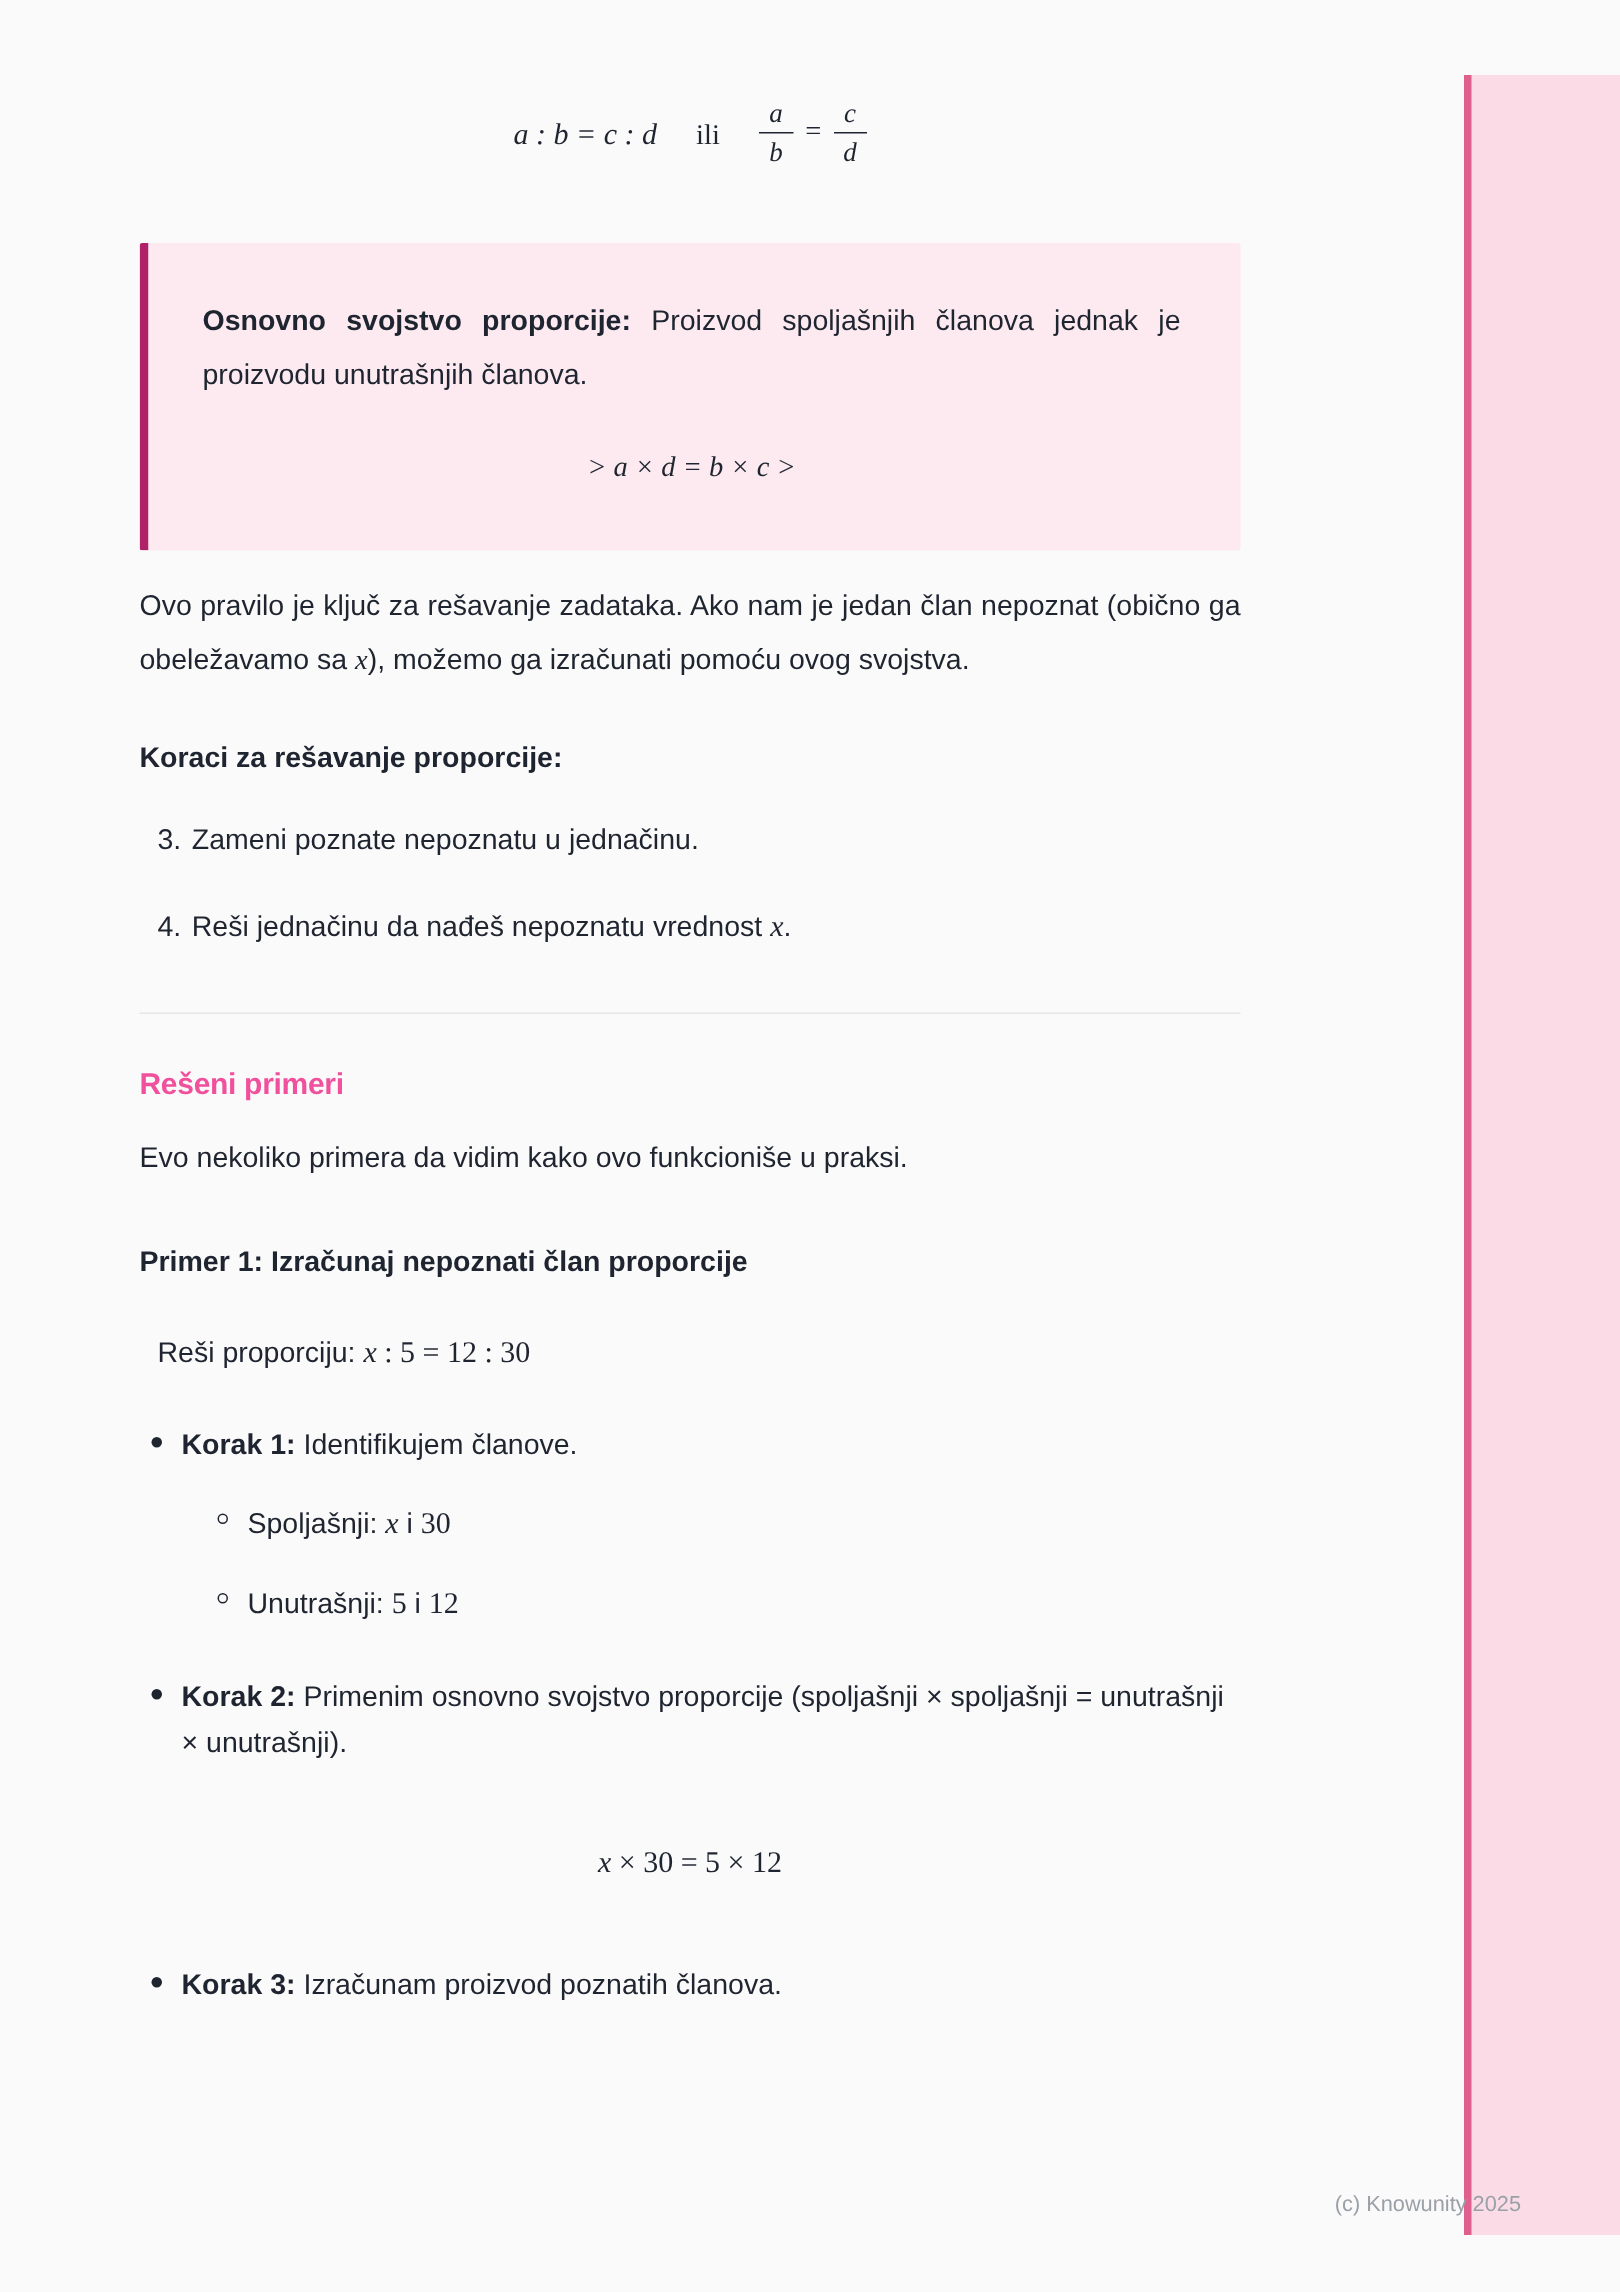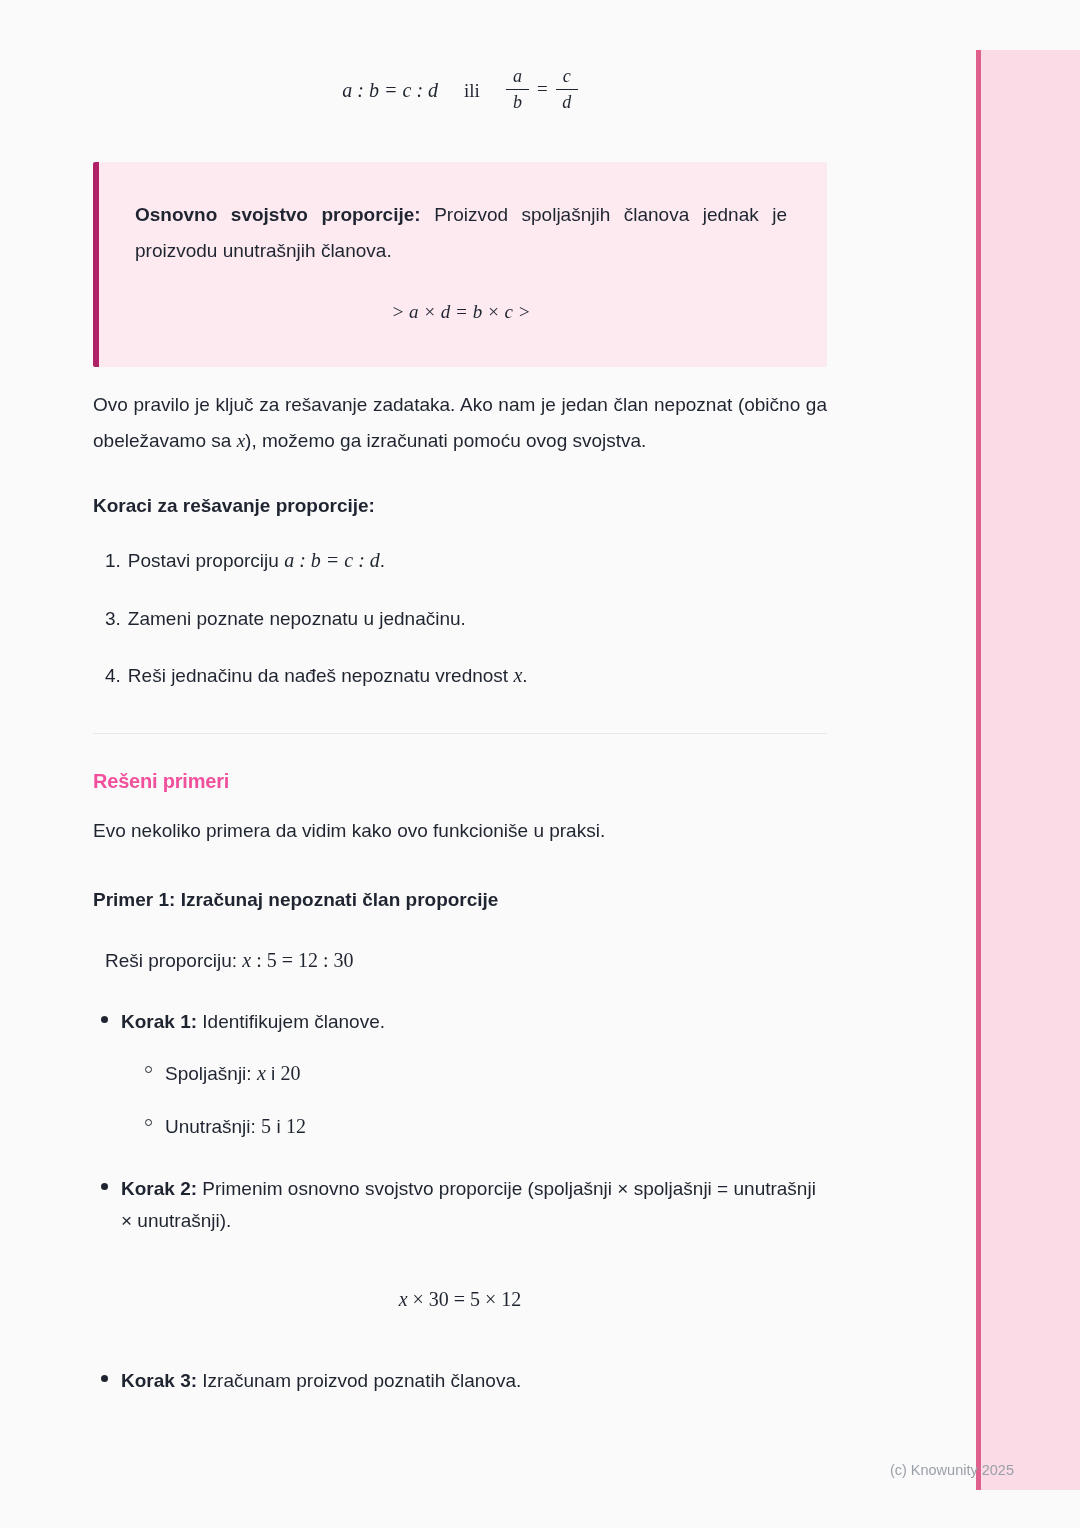--- a/index.html
+++ b/index.html
@@ -184,23 +184,20 @@
       <p class="callout-text"><strong>Osnovno svojstvo proporcije:</strong><span> Proizvod spoljašnjih članova jednak je proizvodu unutrašnjih članova.</span></p>
       <div class="callout-formula math mi">&gt; a × d = b × c &gt;</div>
     </div>
 
     <p class="para"><span>Ovo pravilo je ključ za rešavanje zadataka. Ako nam je jedan član nepoznat (obično ga obeležavamo sa </span><span class="math mi">x</span><span>), možemo ga izračunati pomoću ovog svojstva.</span></p>
 
     <p class="bold-head">Koraci za rešavanje proporcije:</p>
 
     <div class="steps">
       <div class="step">
-        <span class="step-num">1.</span><span>Postavi proporciju </span><span class="math mi">a : b = c : d</span><span>.</span>
-      </div>
-      <div class="step">
         <span class="step-num">3.</span><span>Zameni poznate nepoznatu u jednačinu.</span><span class="math mi"></span><span></span>
       </div>
       <div class="step">
         <span class="step-num">4.</span><span>Reši jednačinu da nađeš nepoznatu vrednost </span><span class="math mi">x</span><span>.</span>
       </div>
     </div>
 
     <hr class="divider">
 
     <h1 class="section-title">Rešeni primeri</h1>
@@ -210,21 +207,21 @@
     <p class="primer-title">Primer 1: Izračunaj nepoznati član proporcije</p>
 
     <p class="task-line"><span>Reši proporciju: </span><span class="math mi">x</span><span class="math up"> : 5 = 12 : 30</span></p>
 
     <div class="bullet-item">
       <span class="bullet-dot"></span>
       <div class="bullet-body">
         <strong>Korak 1:</strong><span> Identifikujem članove.</span>
         <div class="sub-item">
           <span class="bullet-circle"></span>
-          <div><span>Spoljašnji: </span><span class="math mi">x</span><span> i </span><span class="math up">20</span></div>
+          <div><span>Spoljašnji: </span><span class="math mi">x</span><span> i </span><span class="math up">30</span></div>
         </div>
         <div class="sub-item">
           <span class="bullet-circle"></span>
           <div><span>Unutrašnji: </span><span class="math up">5</span><span> i </span><span class="math up">12</span></div>
         </div>
       </div>
     </div>
 
     <div class="bullet-item" style="margin-top:30px;">
       <span class="bullet-dot"></span>

